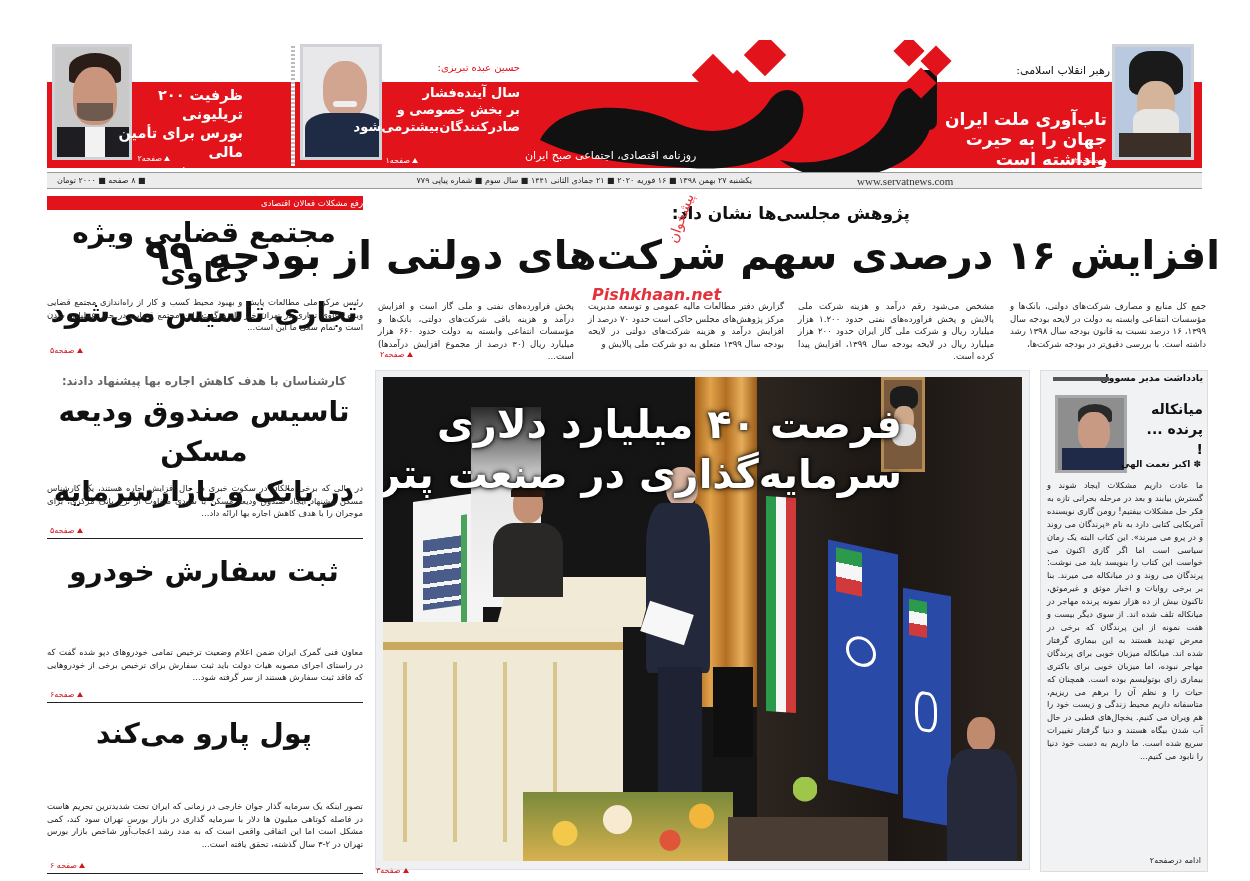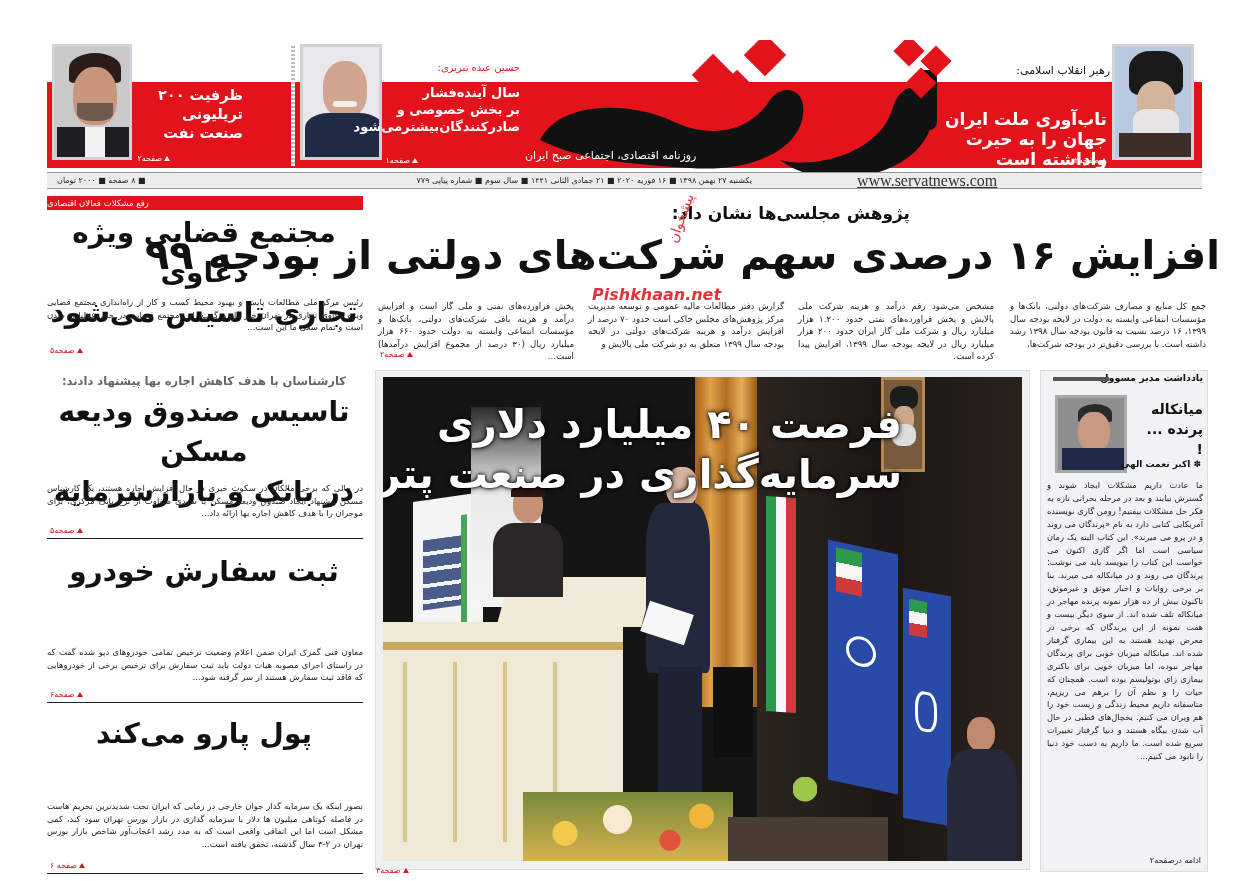--- a/index.html
+++ b/index.html
@@ -4,21 +4,21 @@
 <style>
   * { box-sizing: border-box; margin: 0; padding: 0; }
   html, body { width: 1250px; height: 881px; background: #ffffff; overflow: hidden; }
   body { font-family: "DejaVu Sans", sans-serif; color: #111; position: relative; direction: rtl; }
 
   .abs { position: absolute; }
 
   
   .red-band { position: absolute; left: 47px; top: 82px; width: 1155px; height: 86px; background: #e3131b; }
   .date-strip { position: absolute; left: 47px; top: 172px; width: 1155px; height: 17px; background: #ececec; border-top: 1px solid #999; border-bottom: 1px solid #999; display: flex; align-items: center; padding: 0 8px; font-size: 8px; color: #222; }
-  .date-strip .site { position: absolute; left: 810px; direction: ltr; font-family: "Liberation Serif", serif; font-size: 16px; color: #333; text-decoration: underline; }
+  .date-strip .site { position: absolute; left: 810px; direction: ltr; font-family: "Liberation Serif", serif; font-size: 11px; color: #333; }
   .date-strip .dateline { position: absolute; right: 450px; }
   .date-strip .dateline2 { position: absolute; left: 10px; }
 
   .photo-box { position: absolute; background: #d8d8d8; border: 3px solid #cfd3d8; overflow: hidden; }
   .face { position: absolute; border-radius: 45% 45% 40% 40%; }
 
   .logo { position: absolute; left: 520px; top: 40px; width: 440px; height: 140px; }
 
   .teaser-name { position: absolute; color: #fff; font-size: 12px; font-family: "DejaVu Sans", sans-serif; white-space: nowrap; }
   .teaser-title { position: absolute; color: #fff; font-weight: bold; font-size: 17px; line-height: 20px; font-family: "DejaVu Sans", sans-serif; text-align: right; }
@@ -29,21 +29,21 @@
   .leader-kicker { position: absolute; right: 140px; top: 64px; font-size: 11px; color: #111; white-space: nowrap; }
 
   
   .kicker-main { position: absolute; right: 340px; top: 203px; font-size: 17px; font-weight: bold; white-space: nowrap; }
   .main-headline { position: absolute; left: 380px; top: 232px; width: 840px; text-align: center; font-size: 40px; font-weight: bold; letter-spacing: -1px; white-space: nowrap; font-family: "DejaVu Sans", sans-serif; }
   .watermark { position: absolute; left: 592px; top: 285px; direction: ltr; color: #e5323a; font-weight: bold; font-style: italic; font-size: 16px; font-family: "DejaVu Sans", sans-serif; }
   .watermark-fa { position: absolute; left: 655px; top: 210px; color: #e5323a; font-size: 14px; transform: rotate(-70deg); }
 
   .col-text { position: absolute; font-size: 8.6px; line-height: 12.5px; color: #222; text-align: justify; }
   .page-ref { color: #d0181f; font-size: 8px; white-space: nowrap; }
-  .red-label { position: absolute; left: 47px; top: 196px; width: 316px; height: 14px; background: #e3131b; color: #fff; font-size: 8.5px; text-align: left; line-height: 14px; }
+  .red-label { position: absolute; left: 47px; top: 196px; width: 316px; height: 14px; background: #e3131b; color: #fff; font-size: 8.5px; text-align: right; line-height: 14px; }
   .lh { position: absolute; left: 45px; width: 318px; text-align: center; font-weight: bold; font-size: 28px; line-height: 40px; font-family: "DejaVu Sans", sans-serif; letter-spacing: -1px; }
   .lk { position: absolute; left: 45px; width: 318px; text-align: center; font-weight: bold; font-size: 11.5px; color: #666; }
   .lbody { position: absolute; left: 47px; width: 316px; font-size: 8.5px; line-height: 12.5px; text-align: justify; color: #222; }
   .divider { position: absolute; left: 47px; width: 316px; height: 1px; background: #222; }
 
   
   .hero { position: absolute; left: 383px; top: 377px; width: 639px; height: 484px; background: #151515; overflow: hidden; }
   .hero-frame { position: absolute; left: 375px; top: 370px; width: 655px; height: 500px; background: #eef0f2; border: 1px solid #dde0e4; }
   .hero-headline { position: absolute; right: 120px; color: #fff; font-weight: bold; font-size: 40px; white-space: nowrap; text-shadow: 0 0 6px #000, 0 0 3px #000; font-family: "DejaVu Sans", sans-serif; letter-spacing: -1px; }
 
@@ -106,20 +106,21 @@
 <div class="photo-box" style="left:52px; top:44px; width:80px; height:116px; background:#c9c9c9;">
   <div class="abs" style="left:14px; top:6px; width:52px; height:30px; background:#2a1d18; border-radius:50% 50% 10% 10%;"></div>
   <div class="face" style="left:18px; top:20px; width:44px; height:58px; background:#c9967d;"></div>
   <div class="abs" style="left:22px; top:56px; width:36px; height:18px; background:#6f5a50; border-radius:0 0 40% 40%;"></div>
   <div class="abs" style="left:2px; top:80px; width:76px; height:36px; background:#1e1e22;"></div>
   <div class="abs" style="left:30px; top:80px; width:20px; height:36px; background:#f2f2f2;"></div>
 </div>
 <div class="teaser-name" style="right:1007px; top:66px;">شاپور محمدی:</div>
 <div class="teaser-title" style="right:1007px; top:86px; width:150px; font-size:14.5px; line-height:19px;">
   <div>ظرفیت ۲۰۰ تریلیونی</div>
+  <div>بورس برای تأمین مالی</div>
   <div>صنعت نفت</div>
 </div>
 <div class="teaser-page" style="right:1080px; top:154px;"><span class="tri"></span><span>صفحه۲</span></div>
 
 <div class="abs" style="left:291px; top:44px; width:4px; height:122px; background:repeating-linear-gradient(#fff 0 2px, #bbb 2px 4px);"></div>
 
 <div class="date-strip">
   <span class="site">www.servatnews.com</span>
   <span class="dateline">یکشنبه ۲۷ بهمن ۱۳۹۸ ■ ۱۶ فوریه ۲۰۲۰ ■ ۲۱ جمادی الثانی ۱۴۴۱ ■ سال سوم ■ شماره پیاپی ۷۷۹</span>
   <span class="dateline2">■ ۸ صفحه ■ ۲۰۰۰ تومان</span>

